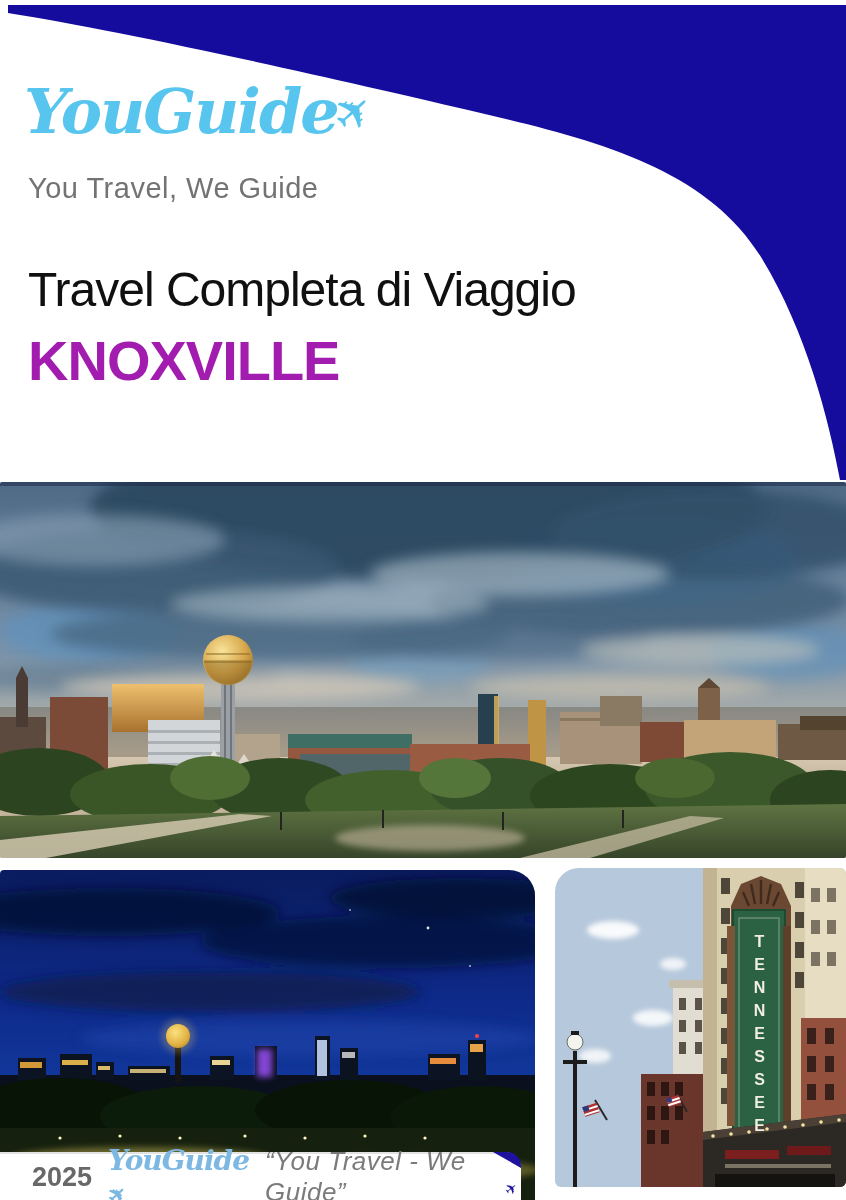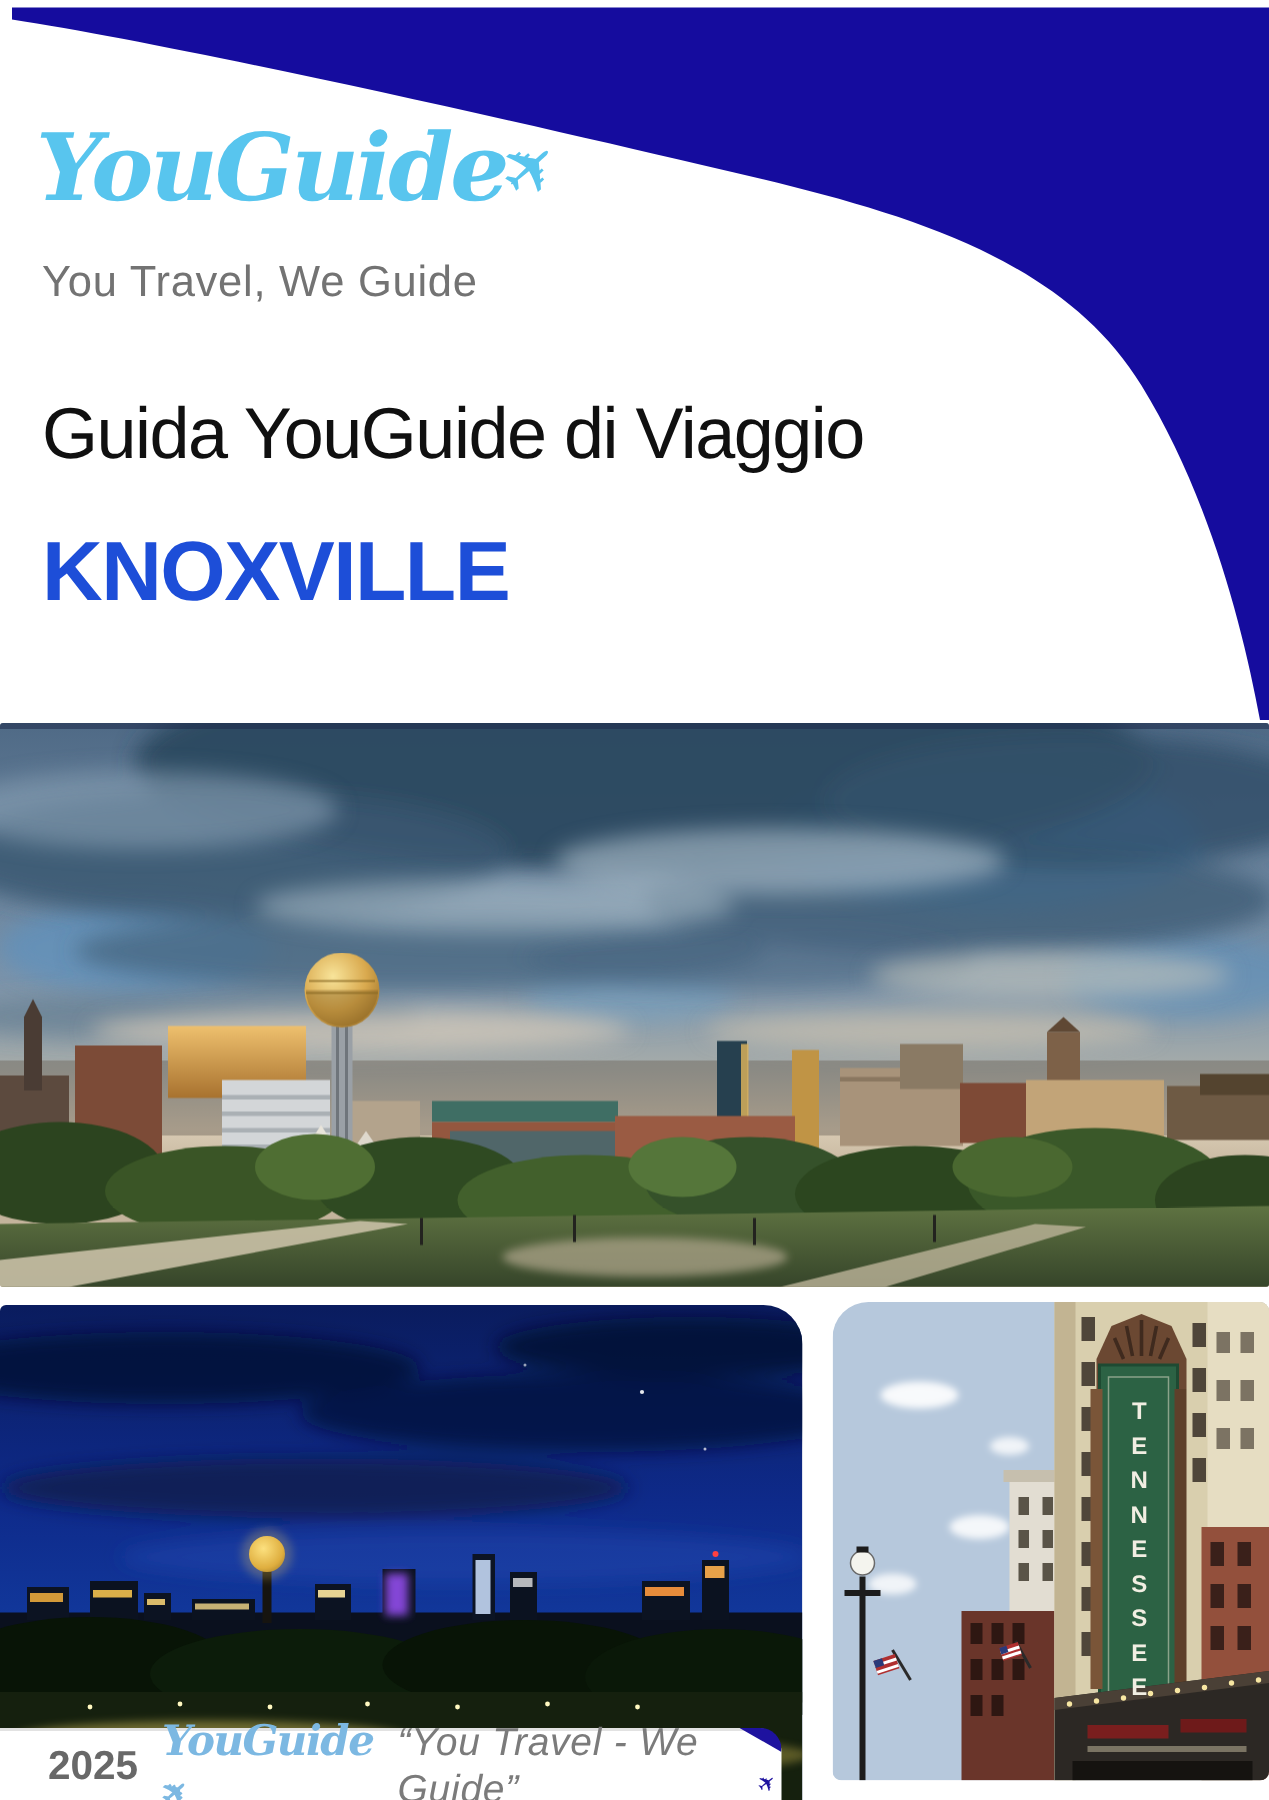--- a/index.html
+++ b/index.html
@@ -19,23 +19,22 @@
   }
   .logo-plane{display:inline-block;transform:rotate(-42deg) translateY(-6px);
     font-size:46px;color:#58c5ee;font-style:normal;}
   .tagline{
     left:28px;top:172px;font-size:29px;color:#737373;letter-spacing:0.5px;
   }
   .title-line1{
     left:28px;top:262px;font-size:48px;color:#101010;letter-spacing:-1px;
   }
   .title-line2{
-    left:28px;top:328px;font-size:56px;font-weight:bold;color:#1d4ed8;
+    left:28px;top:328px;font-size:56px;font-weight:bold;color:#a21caf;
     letter-spacing:-1px;
-    margin-top:20px;
   }
 
   
   .hero-photo{left:0;top:482px;width:846px;height:376px;border-radius:2px;overflow:hidden;}
   .night-photo{left:0;top:870px;width:535px;height:330px;border-radius:4px 26px 0 0;overflow:hidden;}
   .theatre-photo{left:555px;top:868px;width:291px;height:319px;border-radius:24px 6px 6px 6px;overflow:hidden;}
   .photo-svg{display:block;width:100%;height:100%;}
 
   
   .tn-sign-letters{
@@ -78,21 +77,21 @@
              C 829,420 806,330 761,257
              C 705,166 589,138 468,110
              C 328,77 118,30 8,13 Z" fill="#150c9e"></path>
   </svg>
 
   <div class="abs logo-block">
     <span class="logo-text">YouGuide</span><span class="logo-plane">✈</span>
   </div>
   <div class="abs tagline">You Travel, We Guide</div>
 
-  <div class="abs title-line1">Guida YouGuide di Viaggio</div>
+  <div class="abs title-line1">Travel Completa di Viaggio</div>
   <div class="abs title-line2">KNOXVILLE</div>
 
   <div class="abs hero-photo">
     <svg class="photo-svg" viewBox="0 0 846 376" preserveAspectRatio="none">
       <defs>
         <linearGradient id="skyG" x1="0" y1="0" x2="0" y2="1">
           <stop offset="0" stop-color="#4f6a86"></stop>
             <stop offset="0.45" stop-color="#7b93aa"></stop>
           <stop offset="0.62" stop-color="#a8adaa"></stop>
             <stop offset="0.72" stop-color="#d9cbb4"></stop>

